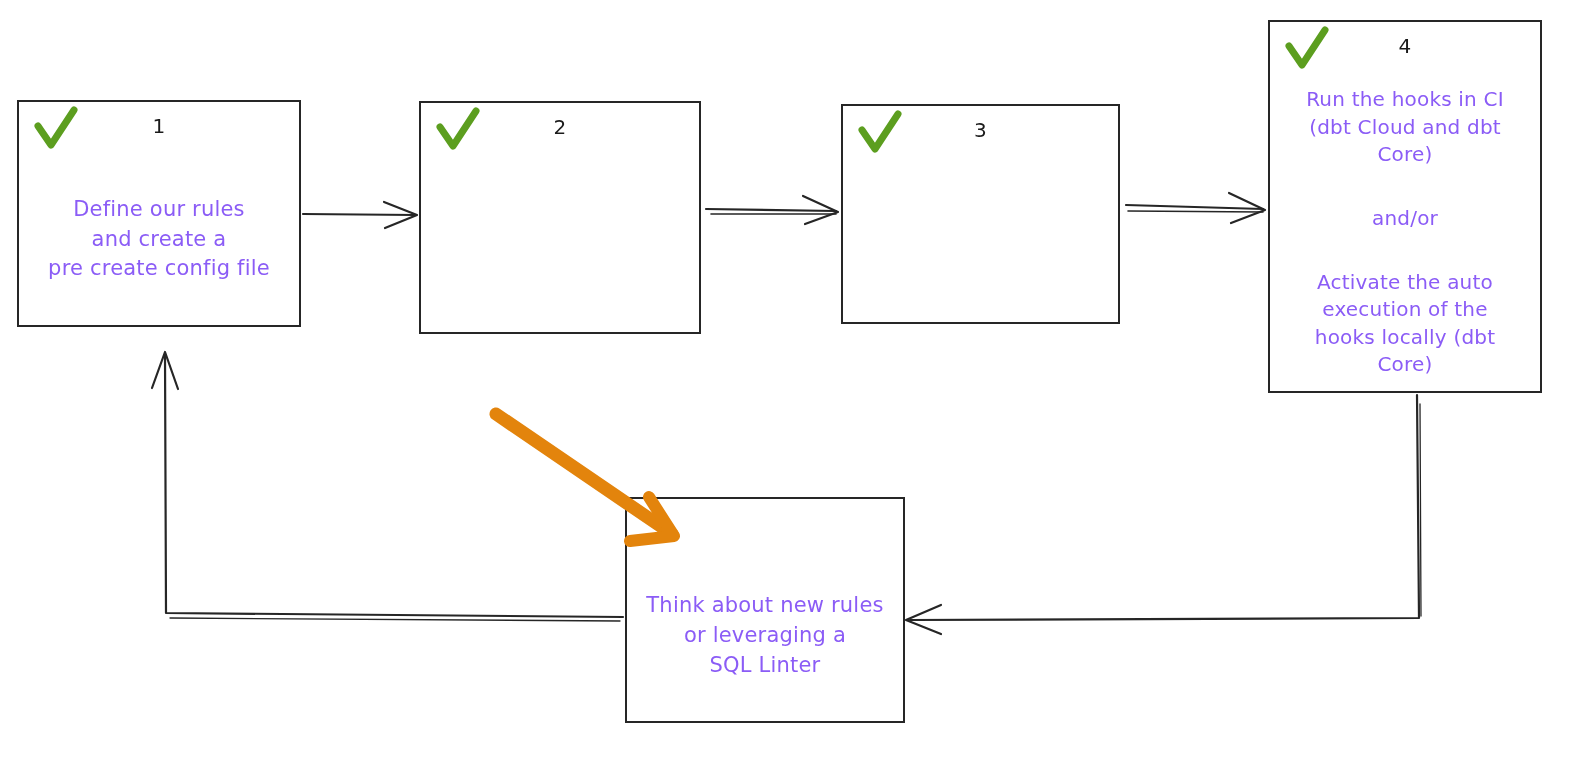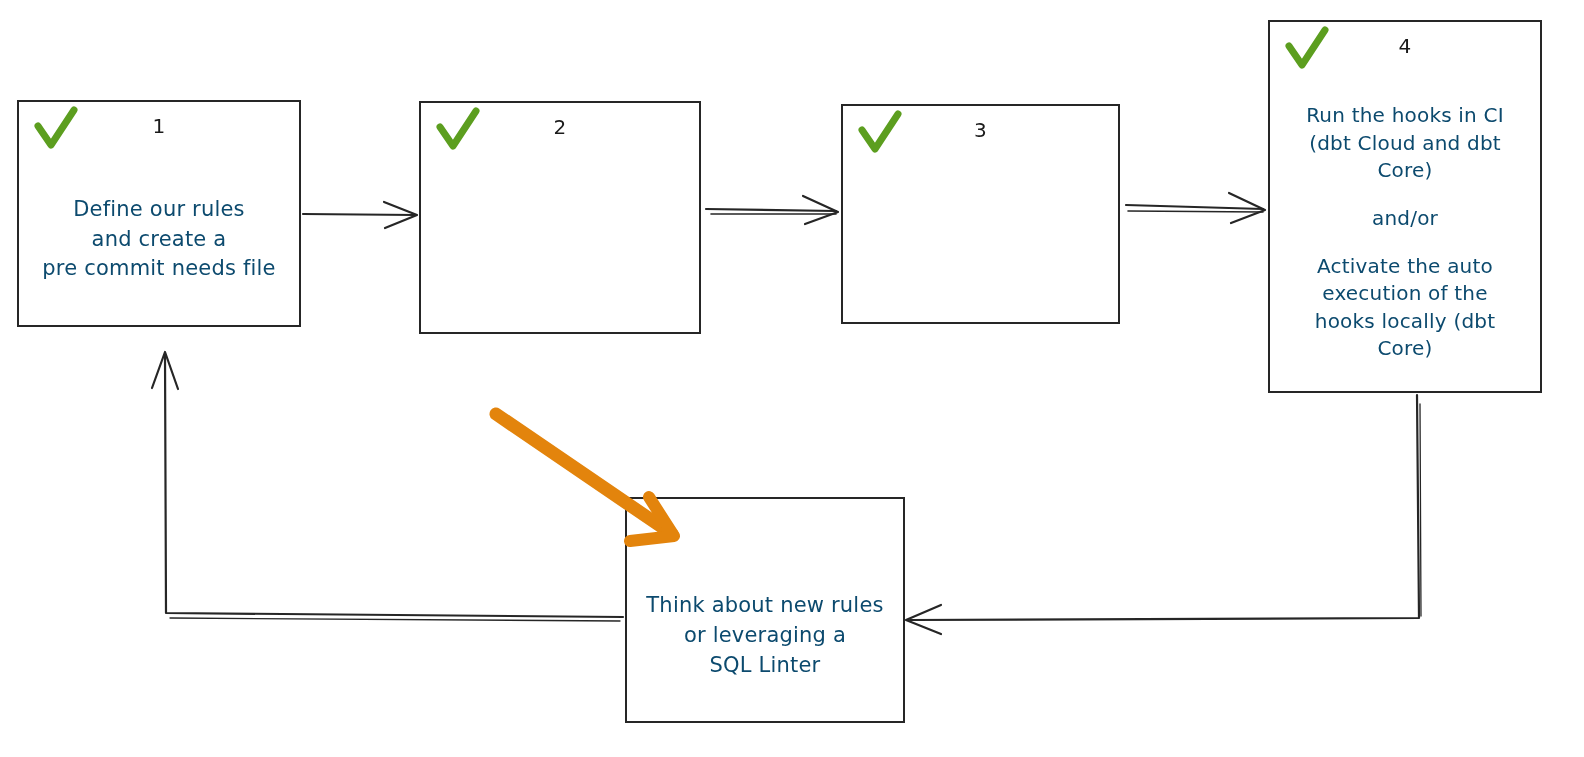--- a/index.html
+++ b/index.html
@@ -59,26 +59,26 @@
     justify-content: center;
     align-items: center;
     width: 100%;
     padding: 0 8px 4px 8px;
     box-sizing: border-box;
   }
   .node-text {
     text-align: center;
     font-size: 21px;
     line-height: 1.42;
-    color: #0c4a6e;
+    color: #8b5cf6;
     white-space: pre-line;
     letter-spacing: 0.2px;
   }
   .node-text + .node-text {
-    margin-top: 20px;
+    margin-top: 36px;
   }
 
   
   #node-1 { left: 17px;   top: 100px; width: 284px; height: 227px; }
   #node-2 { left: 419px;  top: 101px; width: 282px; height: 233px; }
   #node-3 { left: 841px;  top: 104px; width: 279px; height: 220px; }
   #node-4 { left: 1268px; top: 20px;  width: 274px; height: 373px; }
   #node-5 { left: 625px;  top: 497px; width: 280px; height: 226px; }
 
   #node-4 .node-text { font-size: 20px; line-height: 1.38; }
@@ -135,21 +135,21 @@
   <div class="node" id="node-1">
     <div class="node-head">
       <svg class="check" viewBox="0 0 46 46">
         <path d="M5,20 L18,39 L41,4" fill="none" stroke="#5c9e1f" stroke-width="7" stroke-linecap="round" stroke-linejoin="round"></path>
       </svg>
       <div class="step-num">1</div>
     </div>
     <div class="node-body">
       <div class="node-text">Define our rules
 and create a
-pre commit needs file</div>
+pre create config file</div>
     </div>
   </div>
 
   <div class="node" id="node-2">
     <div class="node-head">
       <svg class="check" viewBox="0 0 46 46">
         <path d="M5,20 L18,39 L41,4" fill="none" stroke="#5c9e1f" stroke-width="7" stroke-linecap="round" stroke-linejoin="round"></path>
       </svg>
       <div class="step-num">2</div>
     </div>

